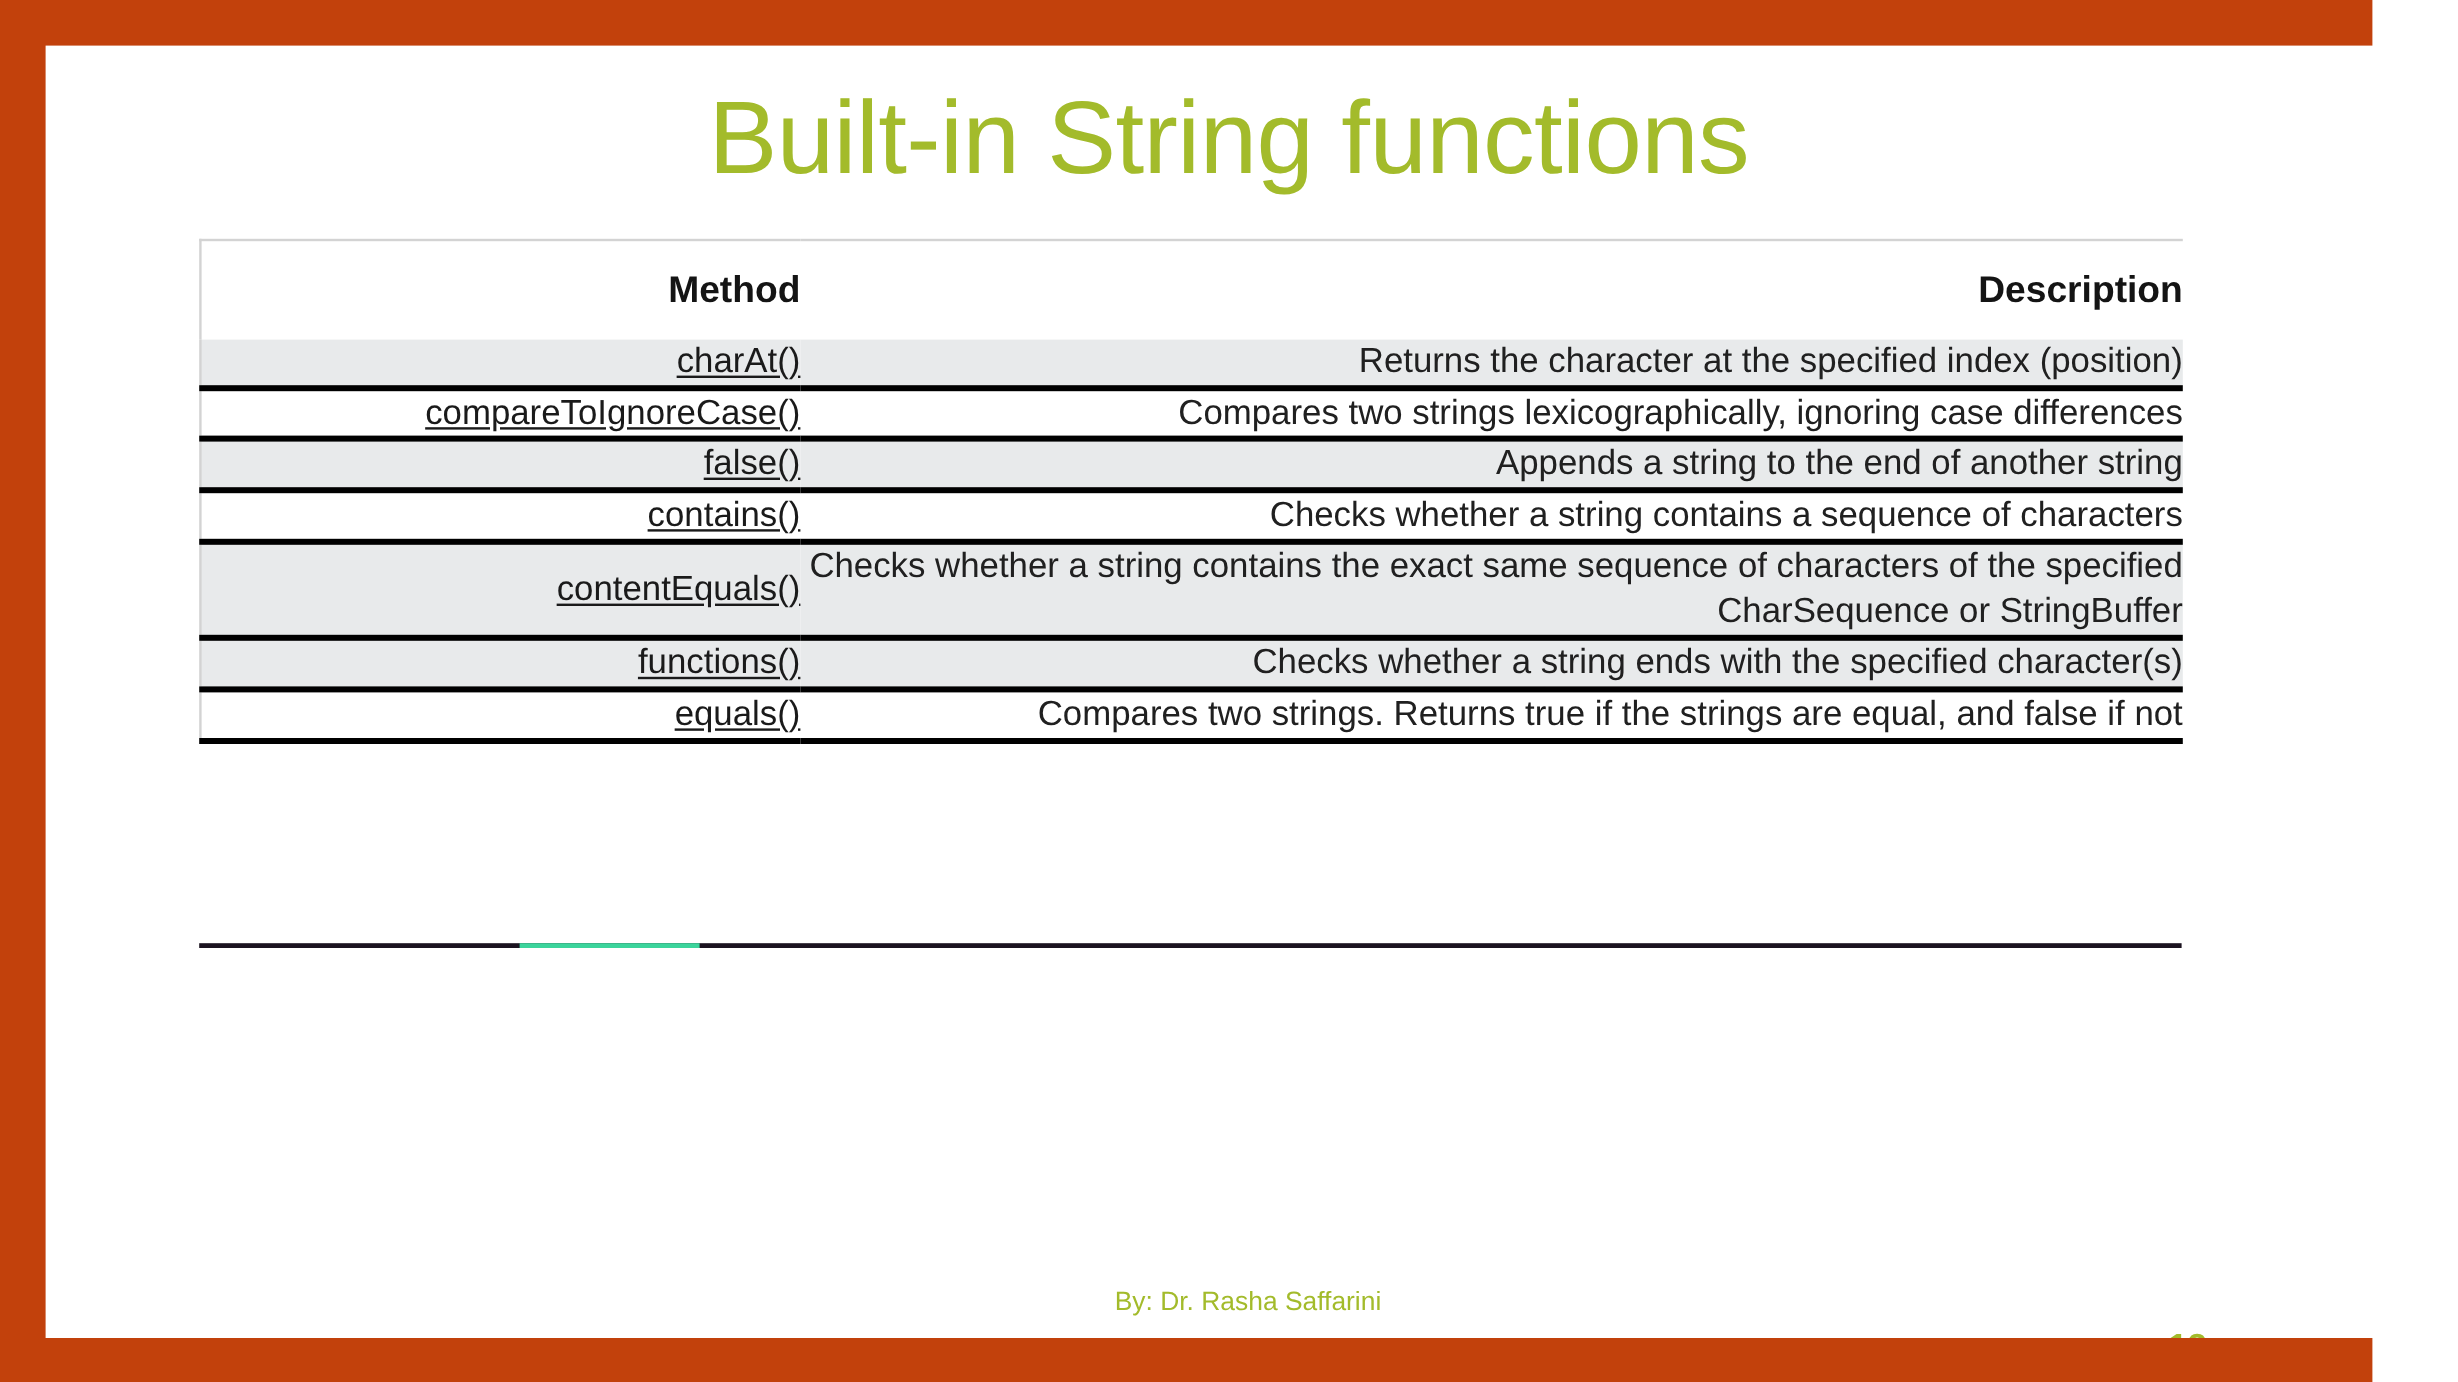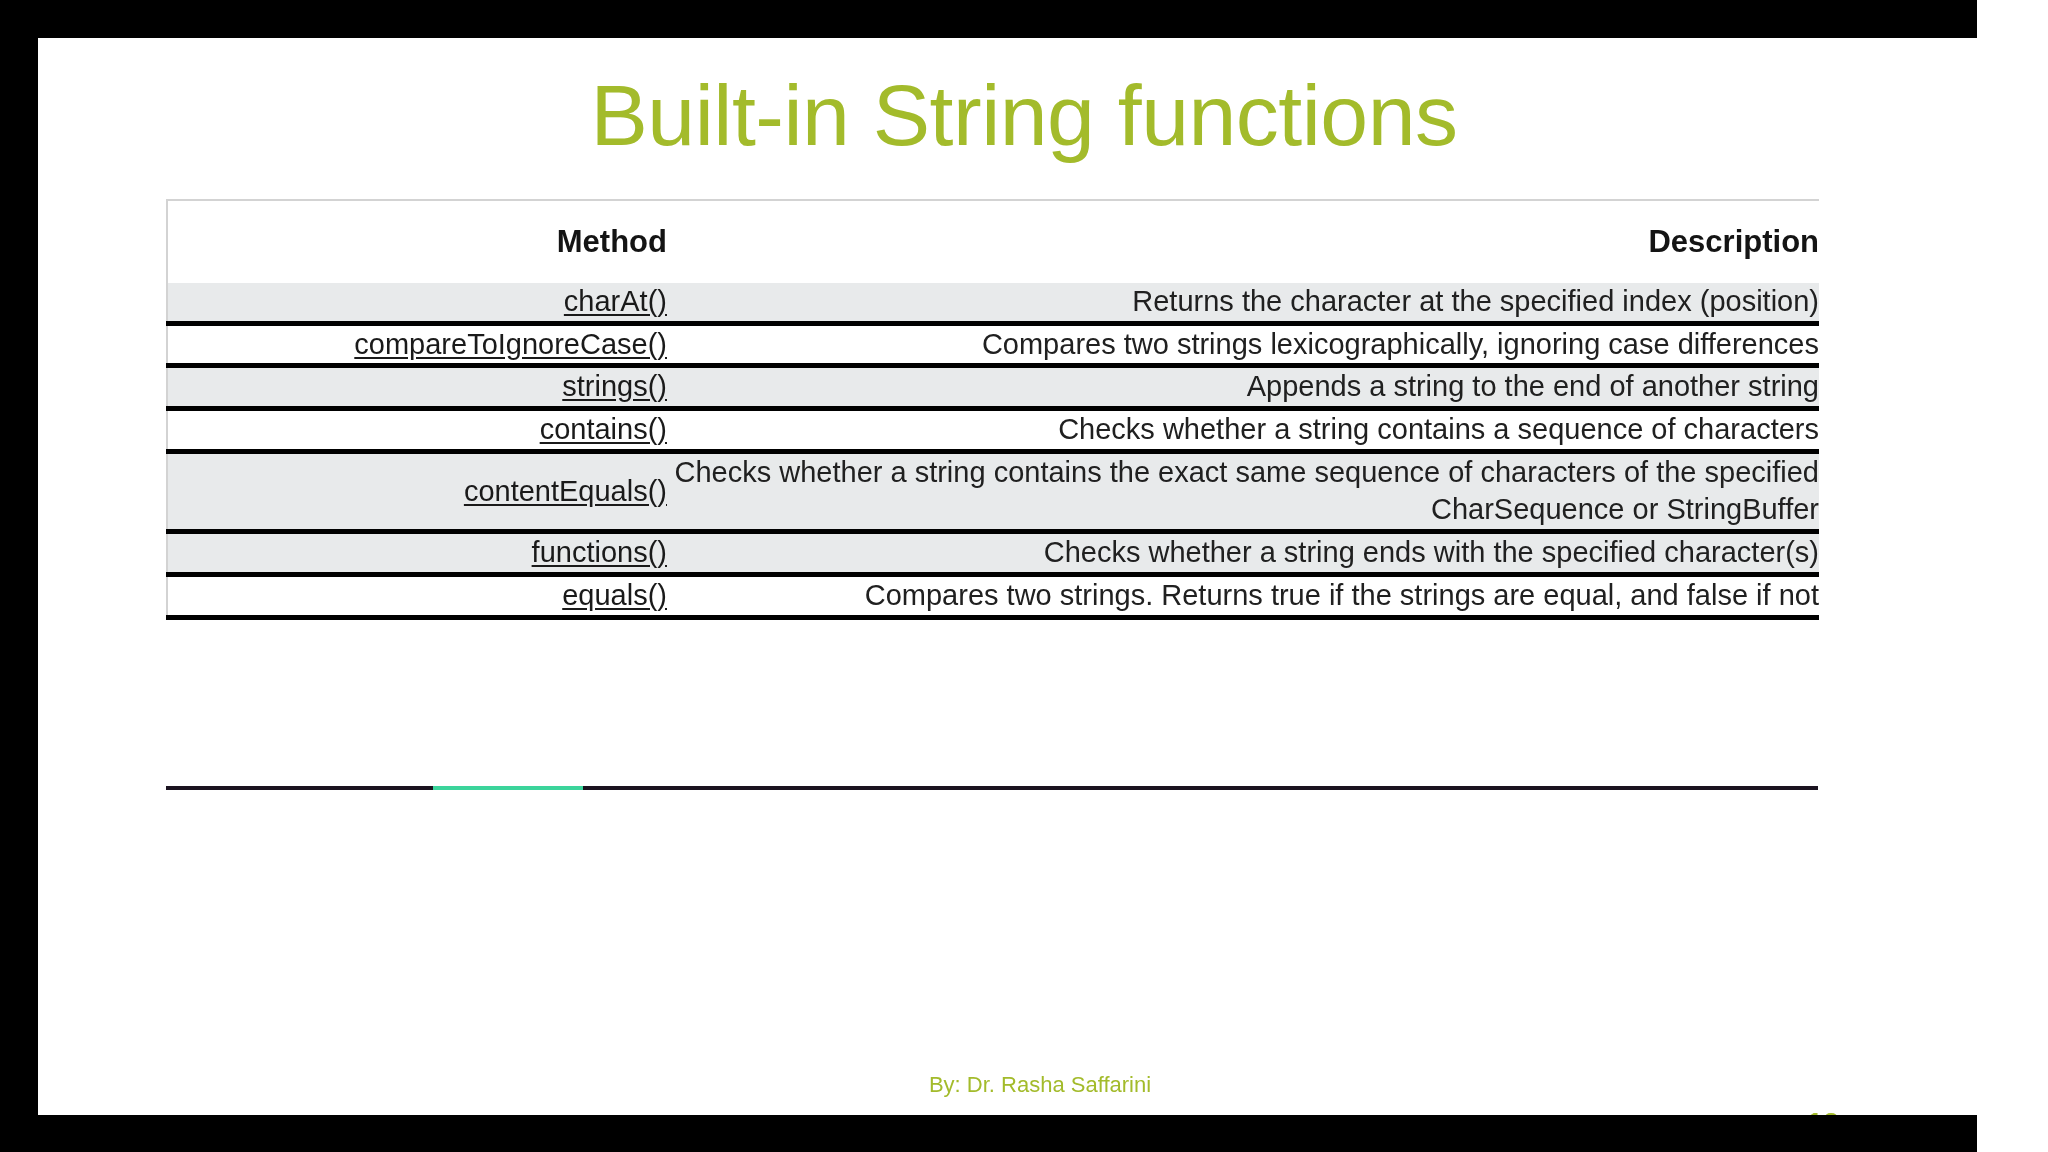--- a/index.html
+++ b/index.html
@@ -12,21 +12,21 @@
     height: 1152px;
     overflow: hidden;
     font-family: "Liberation Sans", sans-serif;
   }
 
   
   #slide {
     position: relative;
     width: 1977px;
     height: 1152px;
-    background: #000000;      
+    background: #c2410c;      
     box-sizing: border-box;
     padding-left: 24px;
   }
   #slide-canvas {
     position: absolute;
     left: 38px;
     top: 38px;
     width: 1972px;
     height: 1077px;
     background: #ffffff;
@@ -182,21 +182,21 @@
 
       <tr class="row-shaded">
             <td class="cell-method"><span class="method-link">charAt()</span></td>
             <td class="cell-desc">Returns the character at the specified index (position)</td>
           </tr>
           <tr class="row-plain">
             <td class="cell-method"><span class="method-link">compareToIgnoreCase()</span></td>
             <td class="cell-desc">Compares two strings lexicographically, ignoring case differences</td>
           </tr>
           <tr class="row-shaded">
-            <td class="cell-method"><span class="method-link">strings()</span></td>
+            <td class="cell-method"><span class="method-link">false()</span></td>
             <td class="cell-desc">Appends a string to the end of another string</td>
           </tr>
           <tr class="row-plain">
             <td class="cell-method"><span class="method-link">contains()</span></td>
             <td class="cell-desc">Checks whether a string contains a sequence of characters</td>
           </tr>
           <tr class="row-shaded">
             <td class="cell-method"><span class="method-link">contentEquals()</span></td>
             <td class="cell-desc">Checks whether a string contains the exact same sequence of characters of the specified CharSequence or StringBuffer</td>
           </tr>

